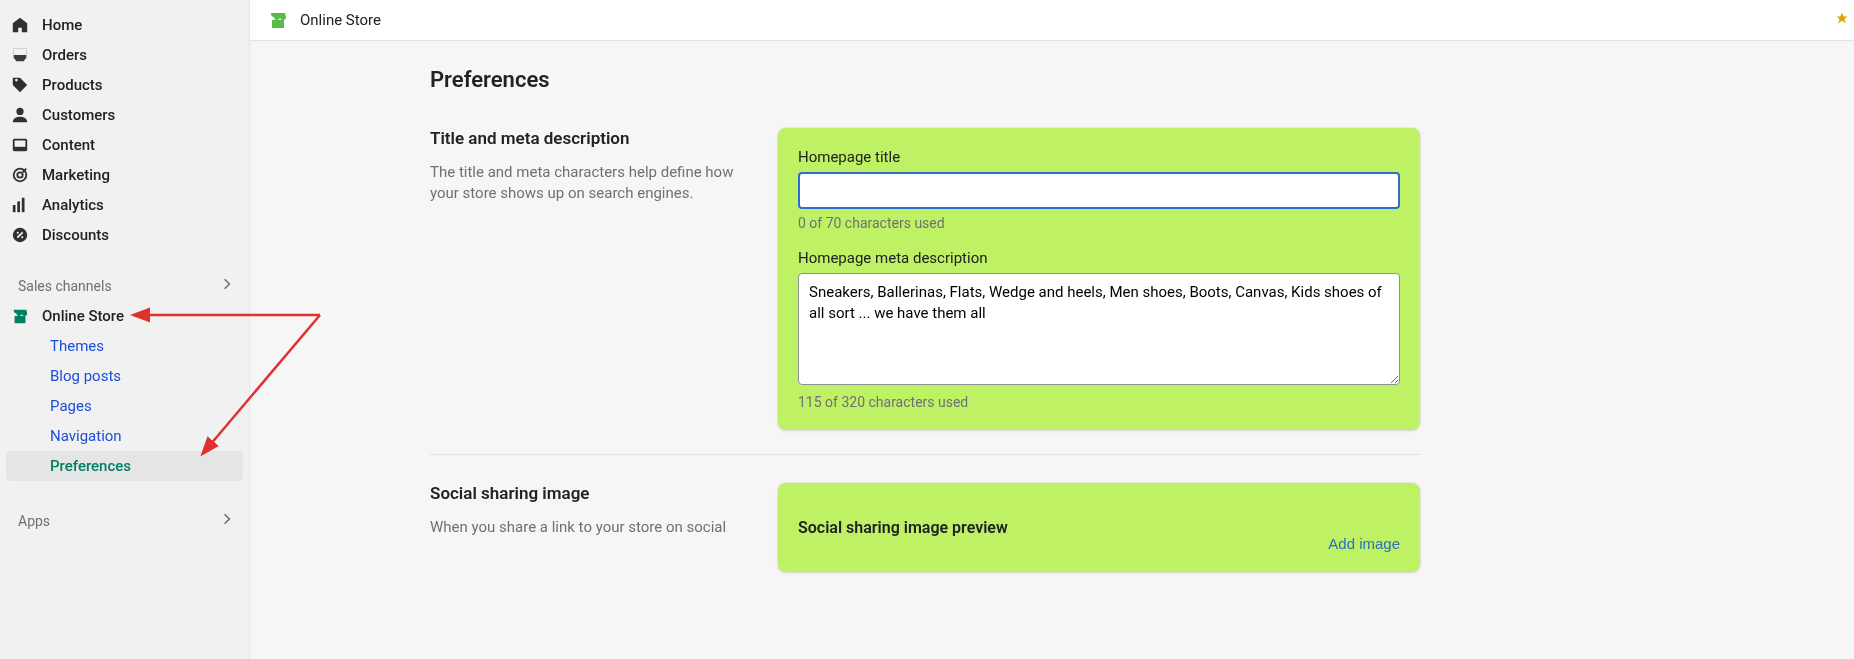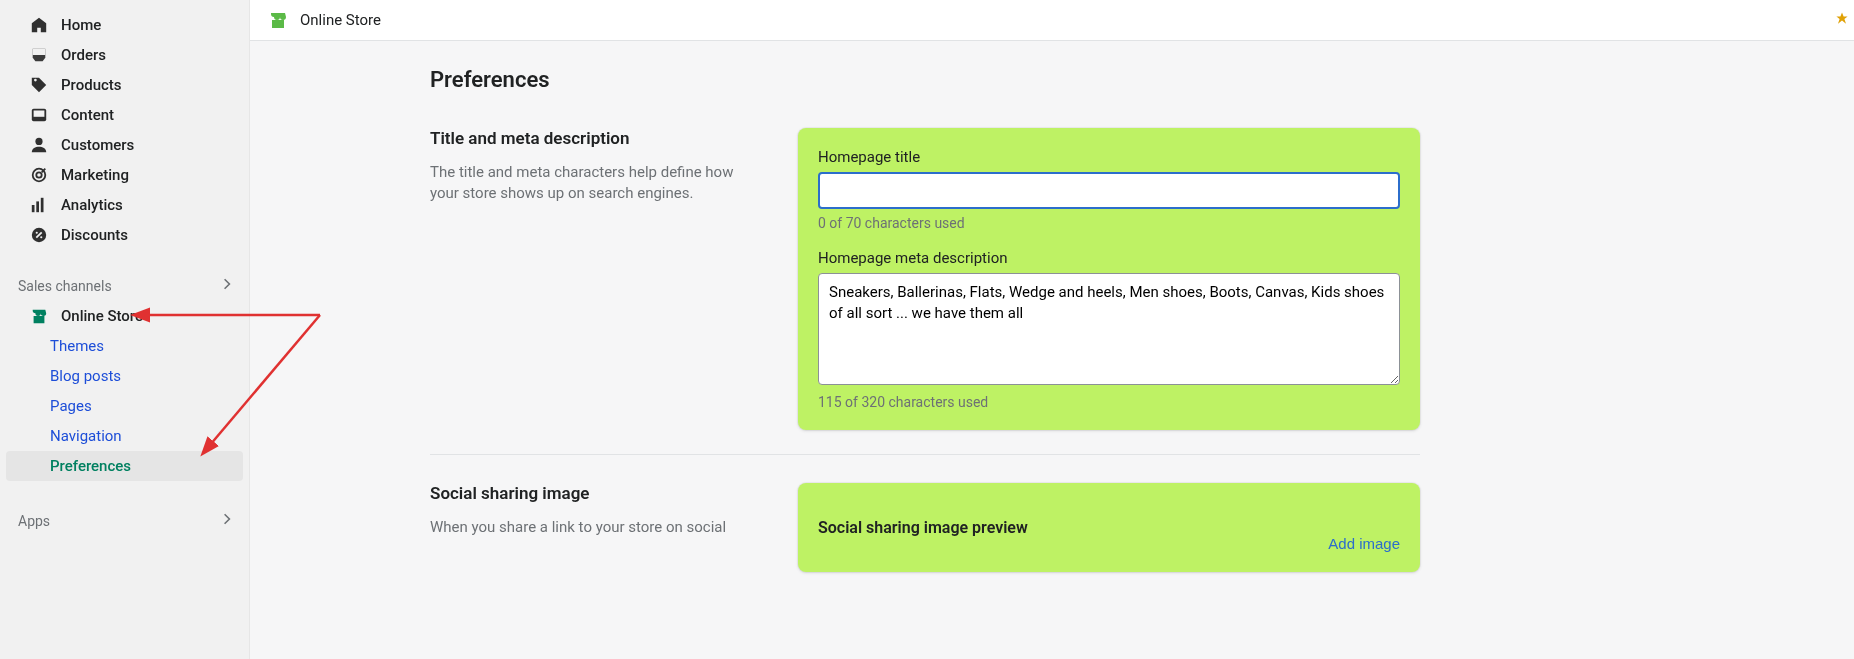--- a/index.html
+++ b/index.html
@@ -18,21 +18,21 @@
   .sidebar {
     width: 250px;
     background: #f1f1f1;
     padding-top: 10px;
     border-right: 1px solid #e6e6e6;
     position: relative;
   }
   .nav-item {
     display: flex;
     align-items: center;
-    padding: 5px 10px 5px 29px;
+    padding: 5px 10px 5px 10px;
     cursor: pointer;
     color: #202223;
     font-size: 15px;
     font-weight: 500;
   }
   .nav-item .icon {
     width: 20px; height: 20px;
     margin-right: 12px;
     display: inline-flex;
     align-items: center;
@@ -97,21 +97,21 @@
     max-width: 990px;
     margin-left: 180px;
   }
   .page-title {
     font-size: 22px;
     font-weight: 600;
     margin-bottom: 36px;
   }
   .setting-row {
     display: flex;
-    gap: 28px;
+    gap: 8px;
     margin-bottom: 24px;
   }
   .setting-desc {
     width: 340px;
     padding-right: 20px;
   }
   .setting-desc h2 {
     font-size: 17px;
     font-weight: 600;
     margin-bottom: 14px;
@@ -216,34 +216,34 @@
       <span class="icon">
         <svg viewBox="0 0 20 20" width="18" height="18" fill="currentColor">
             <path d="M2 2h8l8 8-8 8-8-8zM6 6a1.5 1.5 0 1 0 0-3 1.5 1.5 0 0 0 0 3z" fill-rule="evenodd"></path>
           </svg>
       </span>
       <span>Products</span>
     </div>
     <div class="nav-item">
       <span class="icon">
         <svg viewBox="0 0 20 20" width="18" height="18" fill="currentColor">
+            <circle cx="10" cy="6" r="4"></circle>
+            <path d="M2 18c0-4 4-6 8-6s8 2 8 6z"></path>
+          </svg>
+      </span>
+      <span>Customers</span>
+    </div>
+    <div class="nav-item">
+      <span class="icon">
+        <svg viewBox="0 0 20 20" width="18" height="18" fill="currentColor">
             <rect x="2" y="3" width="16" height="14" rx="2"></rect>
             <rect x="4" y="5" width="12" height="7" fill="#f1f1f1"></rect>
           </svg>
       </span>
       <span>Content</span>
-    </div>
-    <div class="nav-item">
-      <span class="icon">
-        <svg viewBox="0 0 20 20" width="18" height="18" fill="currentColor">
-            <circle cx="10" cy="6" r="4"></circle>
-            <path d="M2 18c0-4 4-6 8-6s8 2 8 6z"></path>
-          </svg>
-      </span>
-      <span>Customers</span>
     </div>
     <div class="nav-item">
       <span class="icon">
         <svg viewBox="0 0 20 20" width="18" height="18" fill="none" stroke="currentColor" stroke-width="2">
             <circle cx="10" cy="10" r="7"></circle>
             <circle cx="10" cy="10" r="3"></circle>
             <path d="M13 7l4-4"></path>
           </svg>
       </span>
       <span>Marketing</span>

